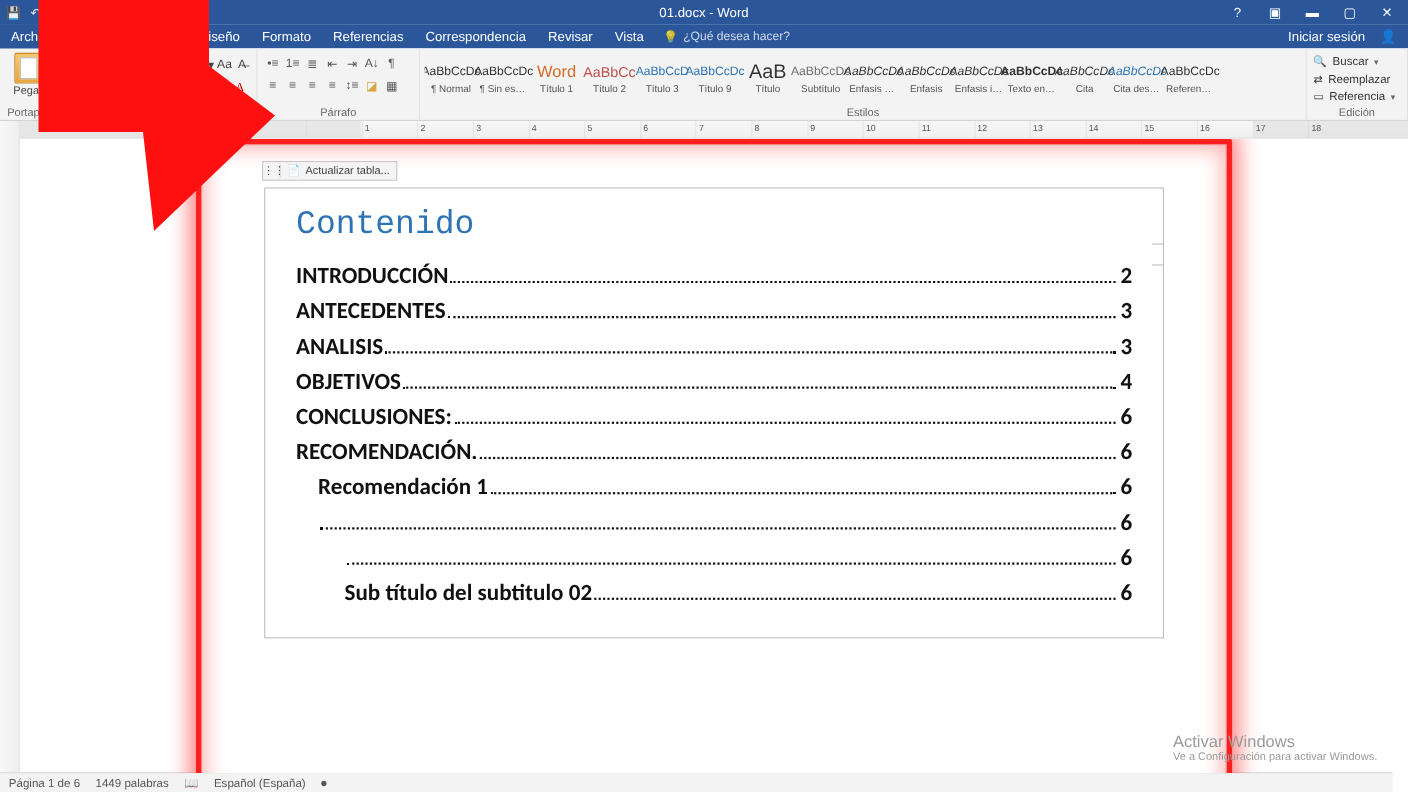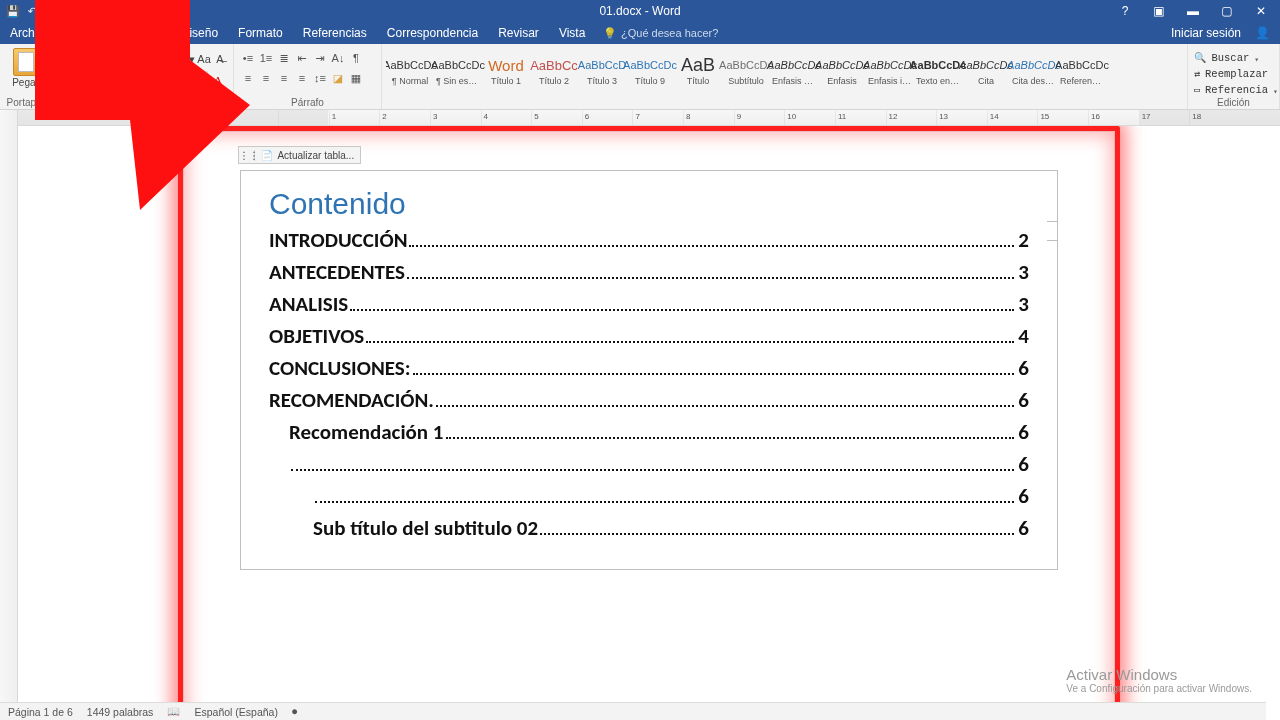--- a/index.html
+++ b/index.html
@@ -119,21 +119,21 @@
 .style-tile {
   width:48px; height:46px; border:1px solid transparent;
   display:flex; flex-direction:column; align-items:center; justify-content:center;
   padding:2px 1px; cursor:pointer;
 }
 .style-tile .sample { font-size:11px; height:20px; display:flex; align-items:center; }
 .style-tile .lbl { font-size:9px; color:#555; text-align:center; line-height:1.05; margin-top:2px; white-space:nowrap; overflow:hidden; text-overflow:ellipsis; width:100%; }
 
 
 .editgroup { width:92px; padding:4px 6px; }
-.editgroup .row { display:flex; align-items:flex-end; gap:5px; font-size:10.5px; color:#333; height:16px;font-family:Liberation Mono, monospace; }
+.editgroup .row { display:flex; align-items:center; gap:5px; font-size:10.5px; color:#333; height:16px; }
 .editgroup .row::before { content:"🔍"; font-size:10px; }
 .editgroup .row.replace::before { content:"⇄"; }
 .editgroup .row.select::before { content:"▭"; }
 
 
 .workspace {
   position:absolute; top:110px; left:0; right:0; bottom:18px;
   background:#ffffff;
   display:flex;
 }
@@ -201,24 +201,24 @@
   margin-top: 10px;
   border:1px solid #bfbfbf;
   padding: 16px 28px 22px 28px;
   position:relative;
 }
 .toc-box::after{
   content:""; position:absolute; right:-1px; top:50px; width:10px; height:18px;
   background:#fff; border:1px solid #bfbfbf; border-left:none;
 }
 .toc-title {
-  font-family: Liberation Sans, sans-serif;
+  font-family: Liberation Mono, monospace;
   font-size: 30px;
   color:#2e74b5;
-  margin-bottom: 6px;
+  margin-bottom: 16px;
 }
 .toc-line {
   display:flex; align-items:baseline;
   font-family: Calibri, Arial, sans-serif;
   font-size: 21px;
   font-weight:700;
   color:#111;
   margin: 6px 0;
   white-space:nowrap;
 }
@@ -419,20 +419,21 @@
         </div>
         <div class="style-tile">
           <div class="sample" style="color: rgb(46, 116, 181); font-style: italic;">AaBbCcDc</div>
           <div class="lbl">Cita desta...</div>
         </div>
         <div class="style-tile">
           <div class="sample" style="color: rgb(51, 51, 51);">AaBbCcDc</div>
           <div class="lbl">Referencia...</div>
         </div>
       </div>
+    <div class="rgroup-label">Estilos</div>
   </div>
 
   <div class="rgroup editgroup">
     <div class="row find">
         <span>Buscar</span> 
         <span class="caret">▾</span>
       </div>
     <div class="row replace">
         <span>Reemplazar</span>
       </div>

